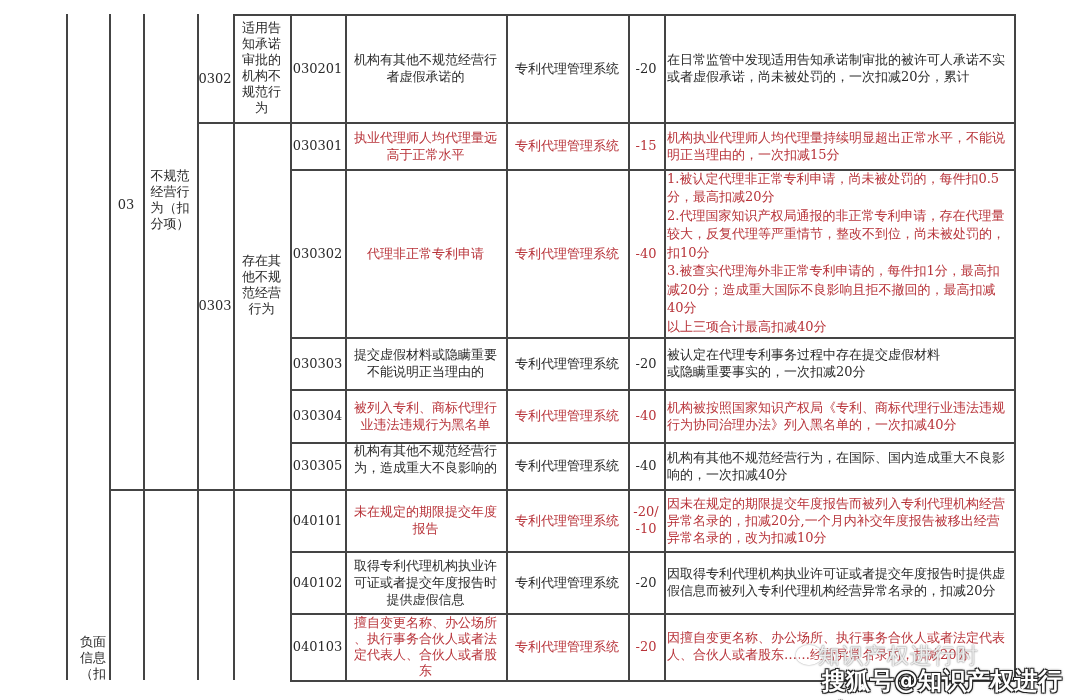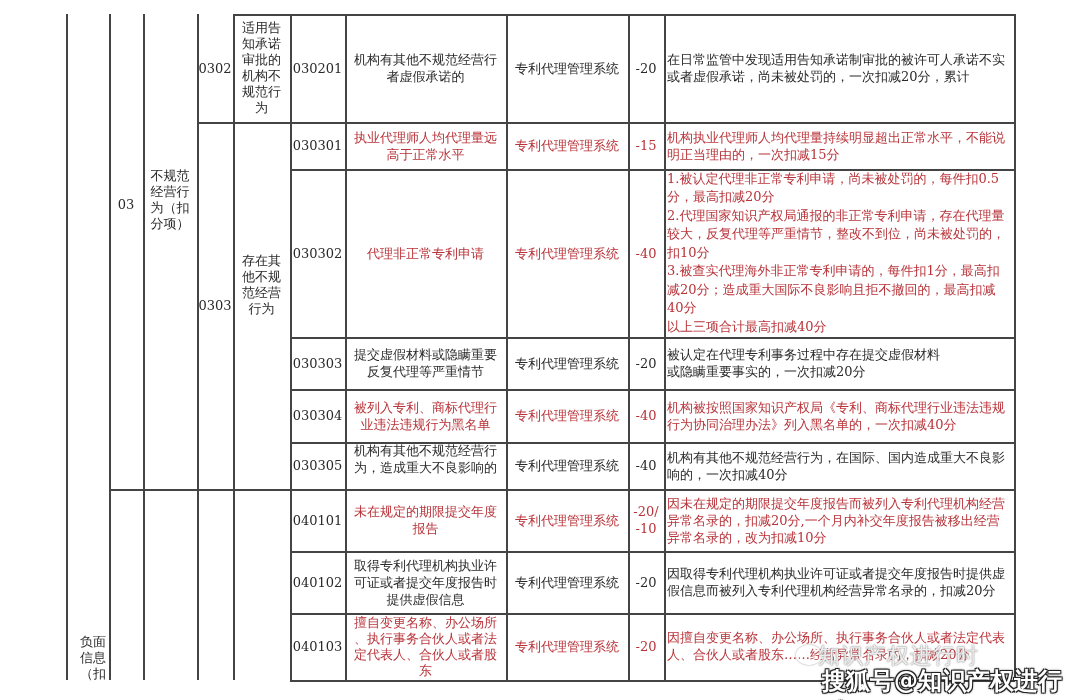--- a/index.html
+++ b/index.html
@@ -66,21 +66,21 @@
 
 <div class="cell code" style="left:109px; top:122px; width:34px; height:165px;">03</div>
 <div class="cell narrow" style="left:143px; top:150px; width:54px; height:100px;">不规范
 经营行
 为（扣
 分项）</div>
 <div class="cell narrow" style="left:66px; top:630px; width:43px; height:56px; justify-content:flex-end;">负面
 信息
 （扣</div>
 
-<div class="cell code" style="left:197px; top:14px; width:36px; height:108px;">0302</div>
+<div class="cell code" style="left:197px; top:24px; width:36px; height:108px;">0302</div>
 <div class="cell narrow" style="left:233px; top:14px; width:57px; height:108px;">适用告
 知承诺
 审批的
 机构不
 规范行
 为</div>
 <div class="cell code" style="left:197px; top:122px; width:36px; height:367px;">0303</div>
 <div class="cell narrow" style="left:233px; top:230px; width:57px; height:110px;">存在其
 他不规
 范经营
@@ -111,21 +111,21 @@
   <div class="cell red" style="left:628px; top:169px; width:36px; height:168px;">-40</div>
   <div class="cell left red" style="left:664px; top:169px; width:350px; height:168px; line-height:18.5px;">1.被认定代理非正常专利申请，尚未被处罚的，每件扣0.5分，最高扣减20分
 2.代理国家知识产权局通报的非正常专利申请，存在代理量较大，反复代理等严重情节，整改不到位，尚未被处罚的，扣10分
 3.被查实代理海外非正常专利申请的，每件扣1分，最高扣减20分；造成重大国际不良影响且拒不撤回的，最高扣减40分
 以上三项合计最高扣减40分</div>
 </div>
 
 <div>
   <div class="cell code" style="left:290px; top:337px; width:55px; height:52px;">030303</div>
   <div class="cell" style="left:345px; top:337px; width:161px; height:52px;">提交虚假材料或隐瞒重要
-反复代理等严重情节</div>
+不能说明正当理由的</div>
   <div class="cell" style="left:506px; top:337px; width:122px; height:52px;">专利代理管理系统</div>
   <div class="cell" style="left:628px; top:337px; width:36px; height:52px;">-20</div>
   <div class="cell left" style="left:664px; top:337px; width:282px; height:52px;">被认定在代理专利事务过程中存在提交虚假材料或隐瞒重要事实的，一次扣减20分</div>
 </div>
 
 <div>
   <div class="cell code" style="left:290px; top:389px; width:55px; height:53px;">030304</div>
   <div class="cell red" style="left:345px; top:389px; width:161px; height:53px;">被列入专利、商标代理行
 业违法违规行为黑名单</div>
   <div class="cell red" style="left:506px; top:389px; width:122px; height:53px;">专利代理管理系统</div>

